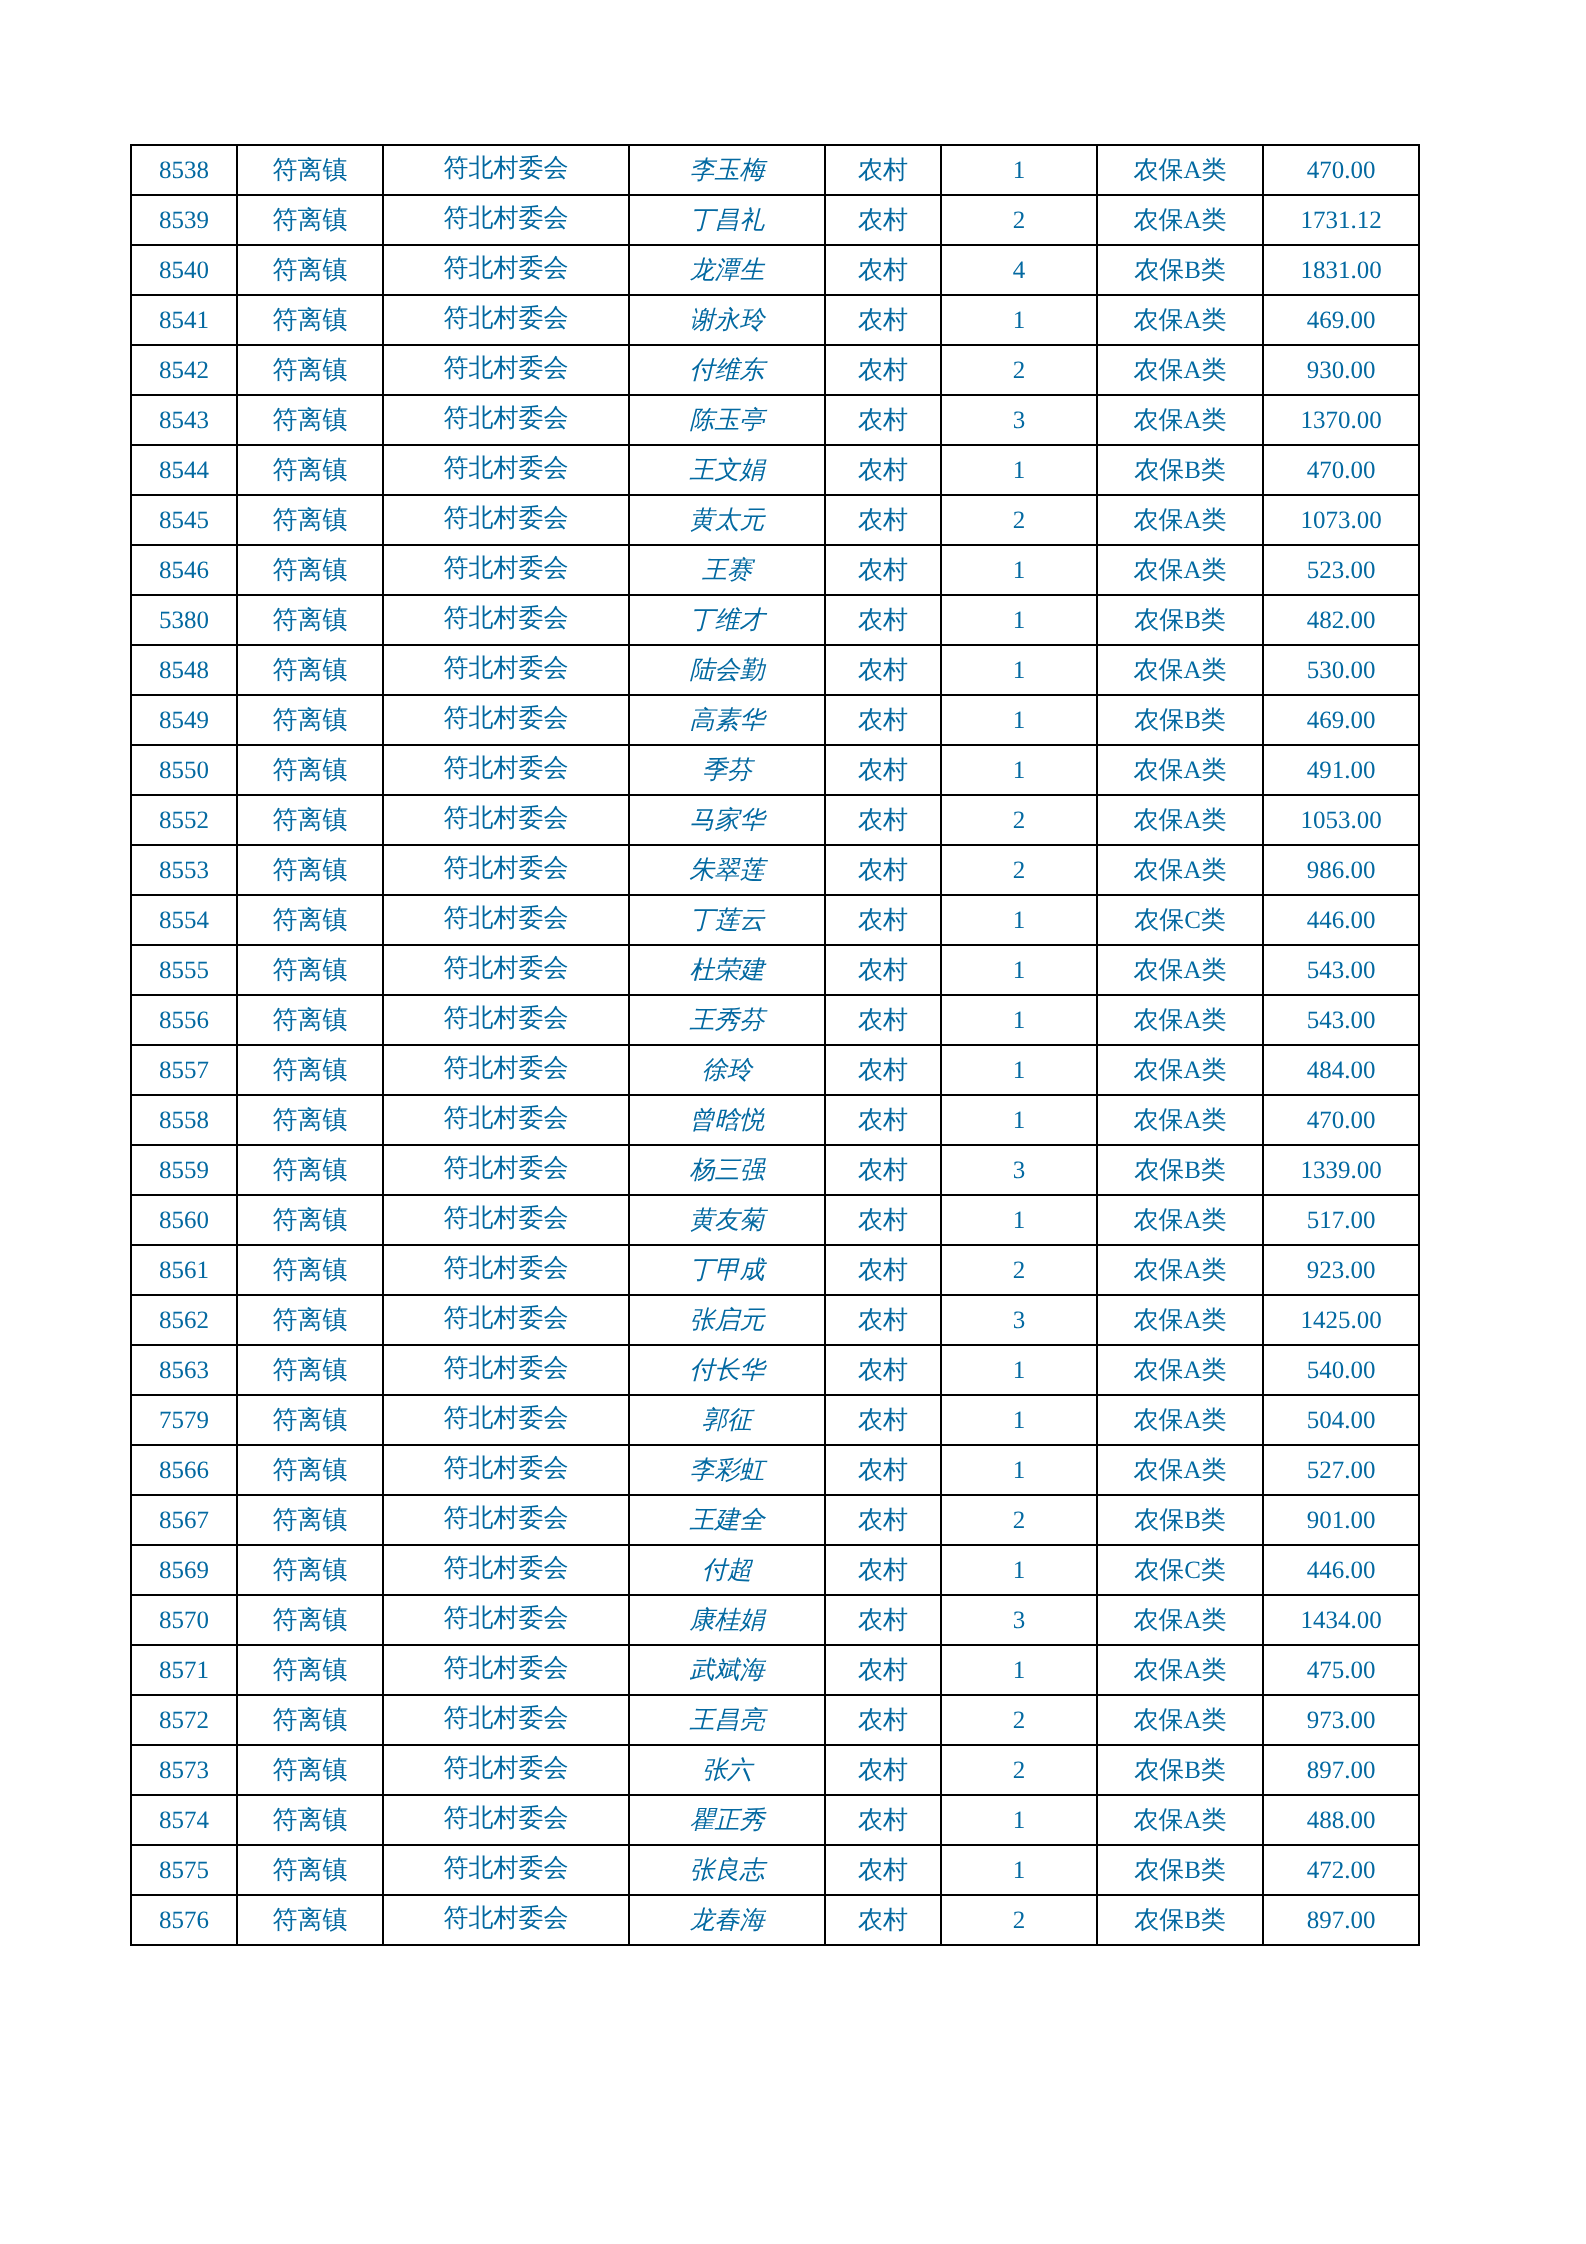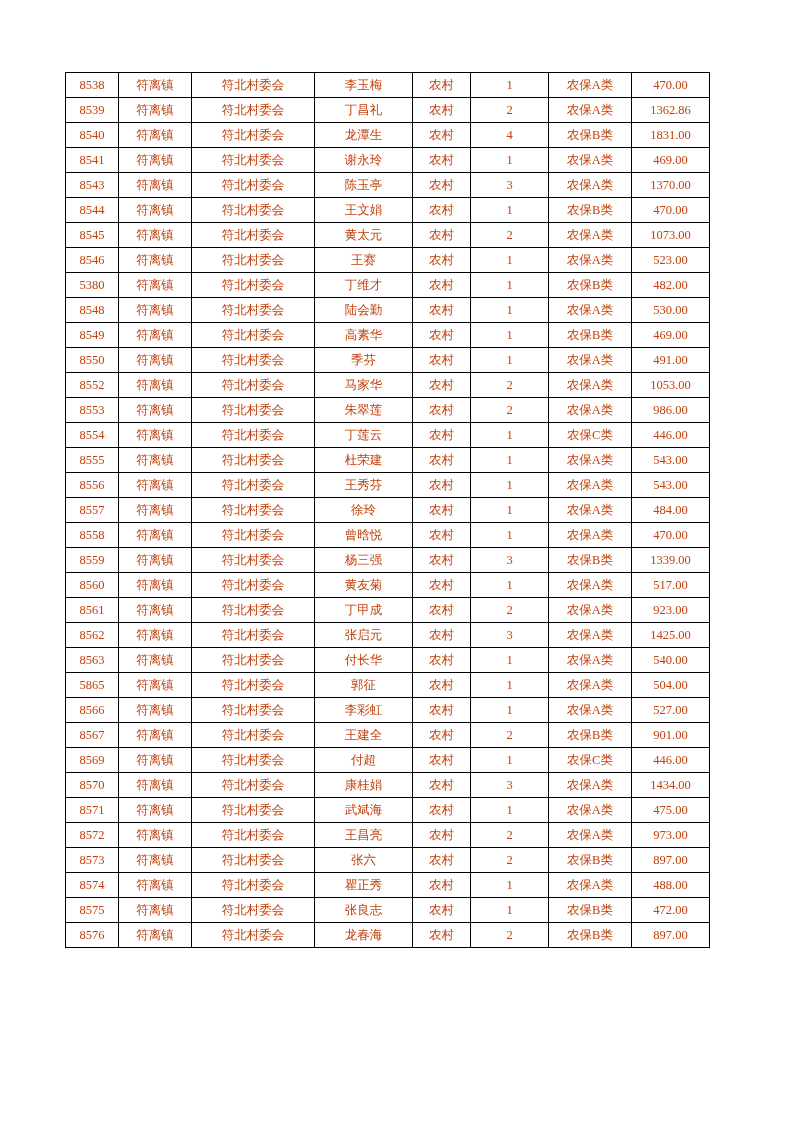--- a/index.html
+++ b/index.html
@@ -16,36 +16,36 @@
     overflow: hidden;
   }
   table.data-table {
     position: absolute;
     left: 65px;
     top: 72px;
     width: 620px;
     border-collapse: collapse;
     table-layout: fixed;
     font-size: 12.5px;
-    color: #c2410c;
+    color: #0369a1;
     padding-left: 40px;
   }
   table.data-table td {
     border: 1px solid #000000;
     height: 24px;
     line-height: 24px;
     text-align: center;
     padding: 0 2px;
     white-space: nowrap;
     overflow: hidden;
   }
   td.col-id      { width: 48px; }
   td.col-town    { width: 68px; }
-  td.col-village { width: 118px; }
-  td.col-name    { width: 93px; }
+  td.col-village { width: 118px; font-family: Liberation Mono, monospace; }
+  td.col-name    { width: 93px; font-style: italic; }
   td.col-category{ width: 53px; margin-top: 14px; }
   td.col-count   { width: 73px; }
   td.col-insurance{ width: 78px; }
   td.col-amount  { width: 73px; text-align: right; padding-right: 14px; }
 </style>
 </head>
 <body>
 
 <div class="page">
   <table class="data-table">
@@ -61,41 +61,51 @@
           <td class="col-amount">470.00</td>
         </tr>
         <tr>
           <td class="col-id">8539</td>
           <td class="col-town">符离镇</td>
           <td class="col-village">符北村委会</td>
           <td class="col-name">丁昌礼</td>
           <td class="col-category">农村</td>
           <td class="col-count">2</td>
           <td class="col-insurance">农保A类</td>
-          <td class="col-amount">1362.86</td>
+          <td class="col-amount">1731.12</td>
         </tr>
         <tr>
           <td class="col-id">8540</td>
           <td class="col-town">符离镇</td>
           <td class="col-village">符北村委会</td>
           <td class="col-name">龙潭生</td>
           <td class="col-category">农村</td>
           <td class="col-count">4</td>
           <td class="col-insurance">农保B类</td>
           <td class="col-amount">1831.00</td>
         </tr>
         <tr>
           <td class="col-id">8541</td>
           <td class="col-town">符离镇</td>
           <td class="col-village">符北村委会</td>
           <td class="col-name">谢永玲</td>
           <td class="col-category">农村</td>
           <td class="col-count">1</td>
           <td class="col-insurance">农保A类</td>
           <td class="col-amount">469.00</td>
+        </tr>
+        <tr>
+          <td class="col-id">8542</td>
+          <td class="col-town">符离镇</td>
+          <td class="col-village">符北村委会</td>
+          <td class="col-name">付维东</td>
+          <td class="col-category">农村</td>
+          <td class="col-count">2</td>
+          <td class="col-insurance">农保A类</td>
+          <td class="col-amount">930.00</td>
         </tr>
         <tr>
           <td class="col-id">8543</td>
           <td class="col-town">符离镇</td>
           <td class="col-village">符北村委会</td>
           <td class="col-name">陈玉亭</td>
           <td class="col-category">农村</td>
           <td class="col-count">3</td>
           <td class="col-insurance">农保A类</td>
           <td class="col-amount">1370.00</td>
@@ -284,21 +294,21 @@
           <td class="col-id">8563</td>
           <td class="col-town">符离镇</td>
           <td class="col-village">符北村委会</td>
           <td class="col-name">付长华</td>
           <td class="col-category">农村</td>
           <td class="col-count">1</td>
           <td class="col-insurance">农保A类</td>
           <td class="col-amount">540.00</td>
         </tr>
         <tr>
-          <td class="col-id">5865</td>
+          <td class="col-id">7579</td>
           <td class="col-town">符离镇</td>
           <td class="col-village">符北村委会</td>
           <td class="col-name">郭征</td>
           <td class="col-category">农村</td>
           <td class="col-count">1</td>
           <td class="col-insurance">农保A类</td>
           <td class="col-amount">504.00</td>
         </tr>
         <tr>
           <td class="col-id">8566</td>

